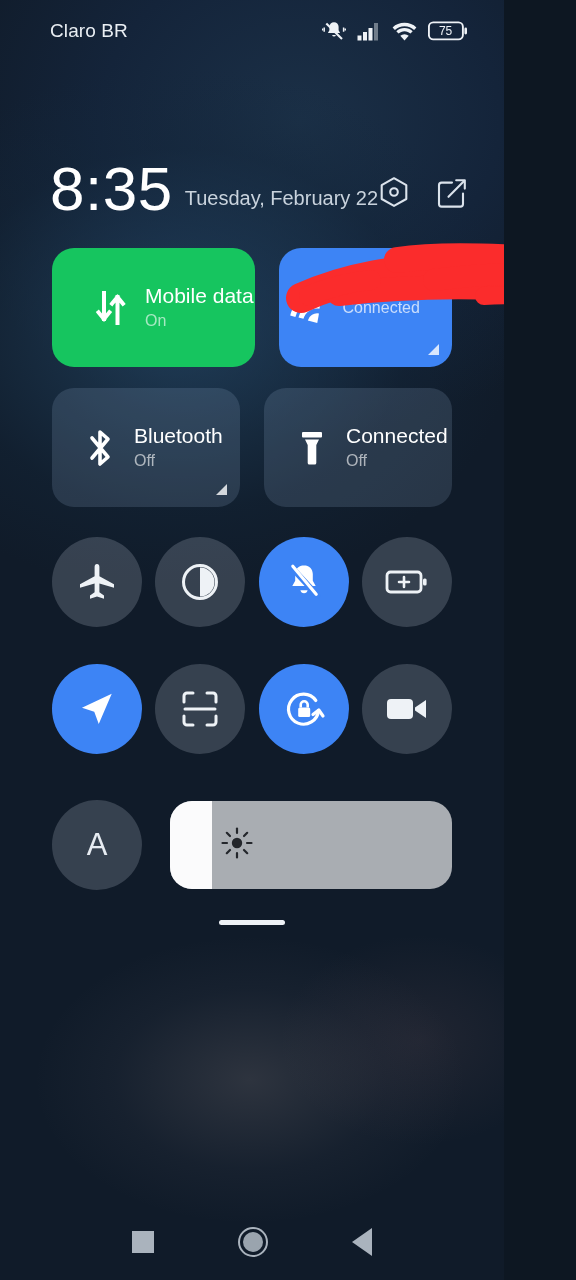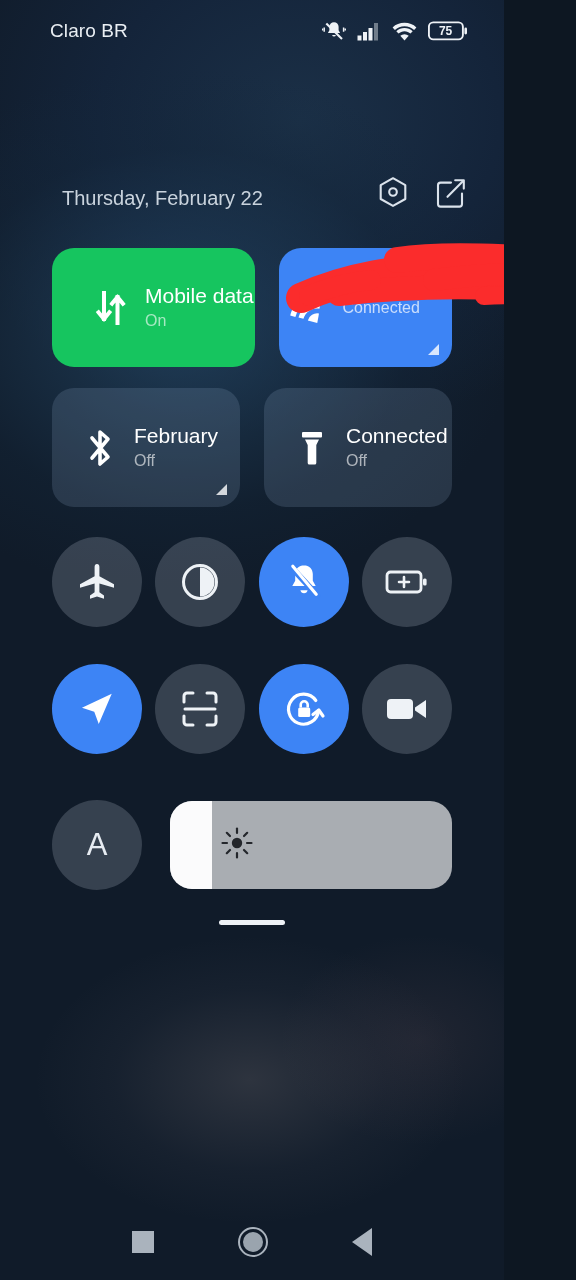--- a/index.html
+++ b/index.html
@@ -27,21 +27,21 @@
     display:flex; align-items:center; justify-content:space-between;
     padding:0 36px 0 50px;
   }
   .carrier { color:#e9eef3; font-size:19px; letter-spacing:.1px; }
   .sb-icons { display:flex; align-items:center; gap:11px; }
   .sb-icons svg { display:block; }
   .battery-wrap { position:relative; display:flex; align-items:center; }
   .battery-num {
     position:absolute; left:0; right:5px; top:0; bottom:0;
     display:flex; align-items:center; justify-content:center;
-    font-size:12px; color:#eef2f6; font-weight:bold; letter-spacing:-0.2px;
+    font-size:12px; color:#eef2f6; font-weight:normal; letter-spacing:-0.2px;
     padding-bottom:1px;
     border-radius:7px;
   }
 
   
   .clockrow {
     position:absolute; top:148px; left:50px; right:38px; height:70px;
     display:flex; align-items:flex-end;
   }
   .time {
@@ -177,21 +177,22 @@
           <rect x="0.9" y="1.4" width="34" height="17" rx="4.4" ry="4.4" fill="none" stroke="#eef2f6" stroke-width="1.9"></rect>
           <rect x="36.4" y="6.6" width="2.6" height="6.8" rx="1.3" fill="#eef2f6"></rect>
         </svg>
         <span class="battery-num">75</span>
       </span>
 
     </div>
   </div>
 
   <div class="clockrow">
-    <div class="date">Thursday, February 22</div>
+    <div class="time">8:35</div>
+    <div class="date">Tuesday, February 22</div>
     <div class="hdr-actions">
       <span>
         <svg width="32" height="34" viewBox="0 0 32 34">
           <path d="M16 2.2 28.3 9.1 V23 L16 29.9 3.7 23 V9.1 Z" fill="none" stroke="#dbe3ec" stroke-width="2.1" stroke-linejoin="round"></path>
           <circle cx="16" cy="16" r="3.8" fill="none" stroke="#dbe3ec" stroke-width="2.1"></circle>
         </svg>
       </span>
       <span>
         <svg width="31" height="32" viewBox="0 0 31 32">
           <path d="M27 16.5 V27 a2.6 2.6 0 0 1-2.6 2.6 H5.6 A2.6 2.6 0 0 1 3 27 V8.2 A2.6 2.6 0 0 1 5.6 5.6 H16" fill="none" stroke="#dbe3ec" stroke-width="2.1" stroke-linecap="round"></path>
@@ -246,21 +247,21 @@
 
   <div class="bigtiles" style="top:388px;">
 
     <div class="bigtile inactive">
       <span class="t-icon">
         <svg width="30" height="44" viewBox="0 0 30 44">
           <path d="M7 12 L23 31 L15 38 V6 L23 13 L7 32" stroke="#ffffff" stroke-width="3.6" fill="none" stroke-linejoin="round" stroke-linecap="round"></path>
         </svg>
       </span>
       <span class="t-text">
-        <span class="t-title">February</span>
+        <span class="t-title">Bluetooth</span>
         <span class="t-sub">Off</span>
       </span>
       <span class="expand-tri"></span>
     </div>
 
     <div class="bigtile inactive">
       <span class="t-icon">
         <svg width="26" height="42" viewBox="0 0 26 42">
           <rect x="3" y="5" width="20" height="5.5" rx="1" fill="#ffffff"></rect>
           <path d="M6 12.5 H20 L17.3 18 V36 a1.6 1.6 0 0 1-1.6 1.6 h-5.4 A1.6 1.6 0 0 1 8.7 36 V18 Z" fill="#ffffff"></path>

